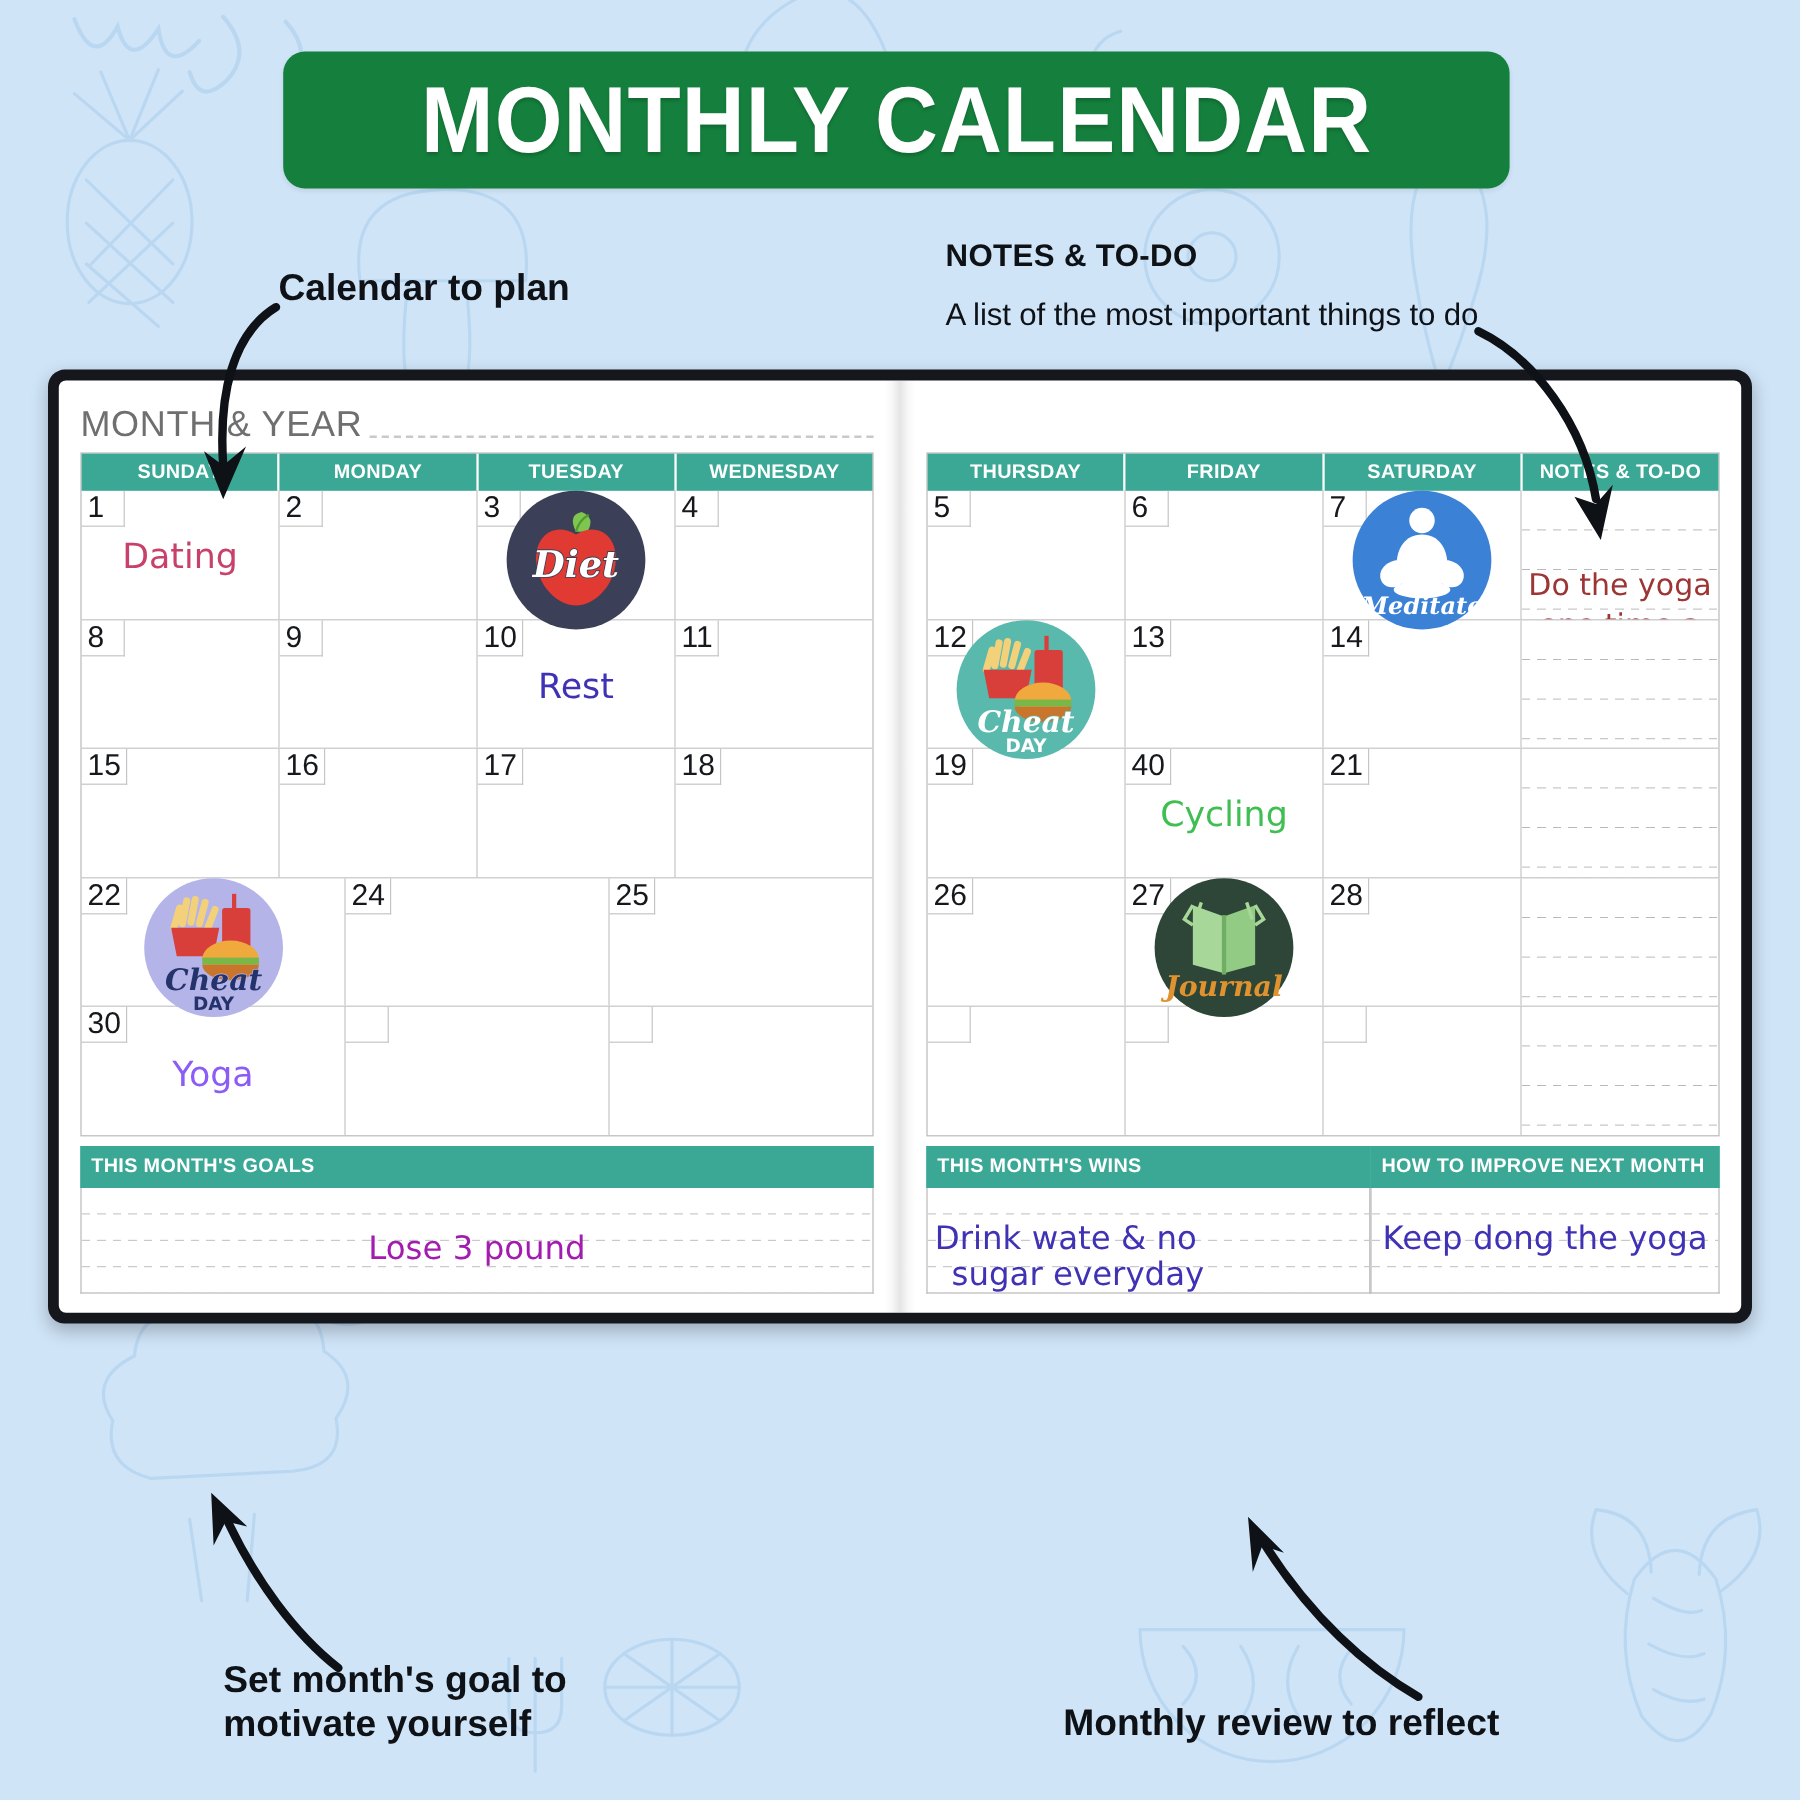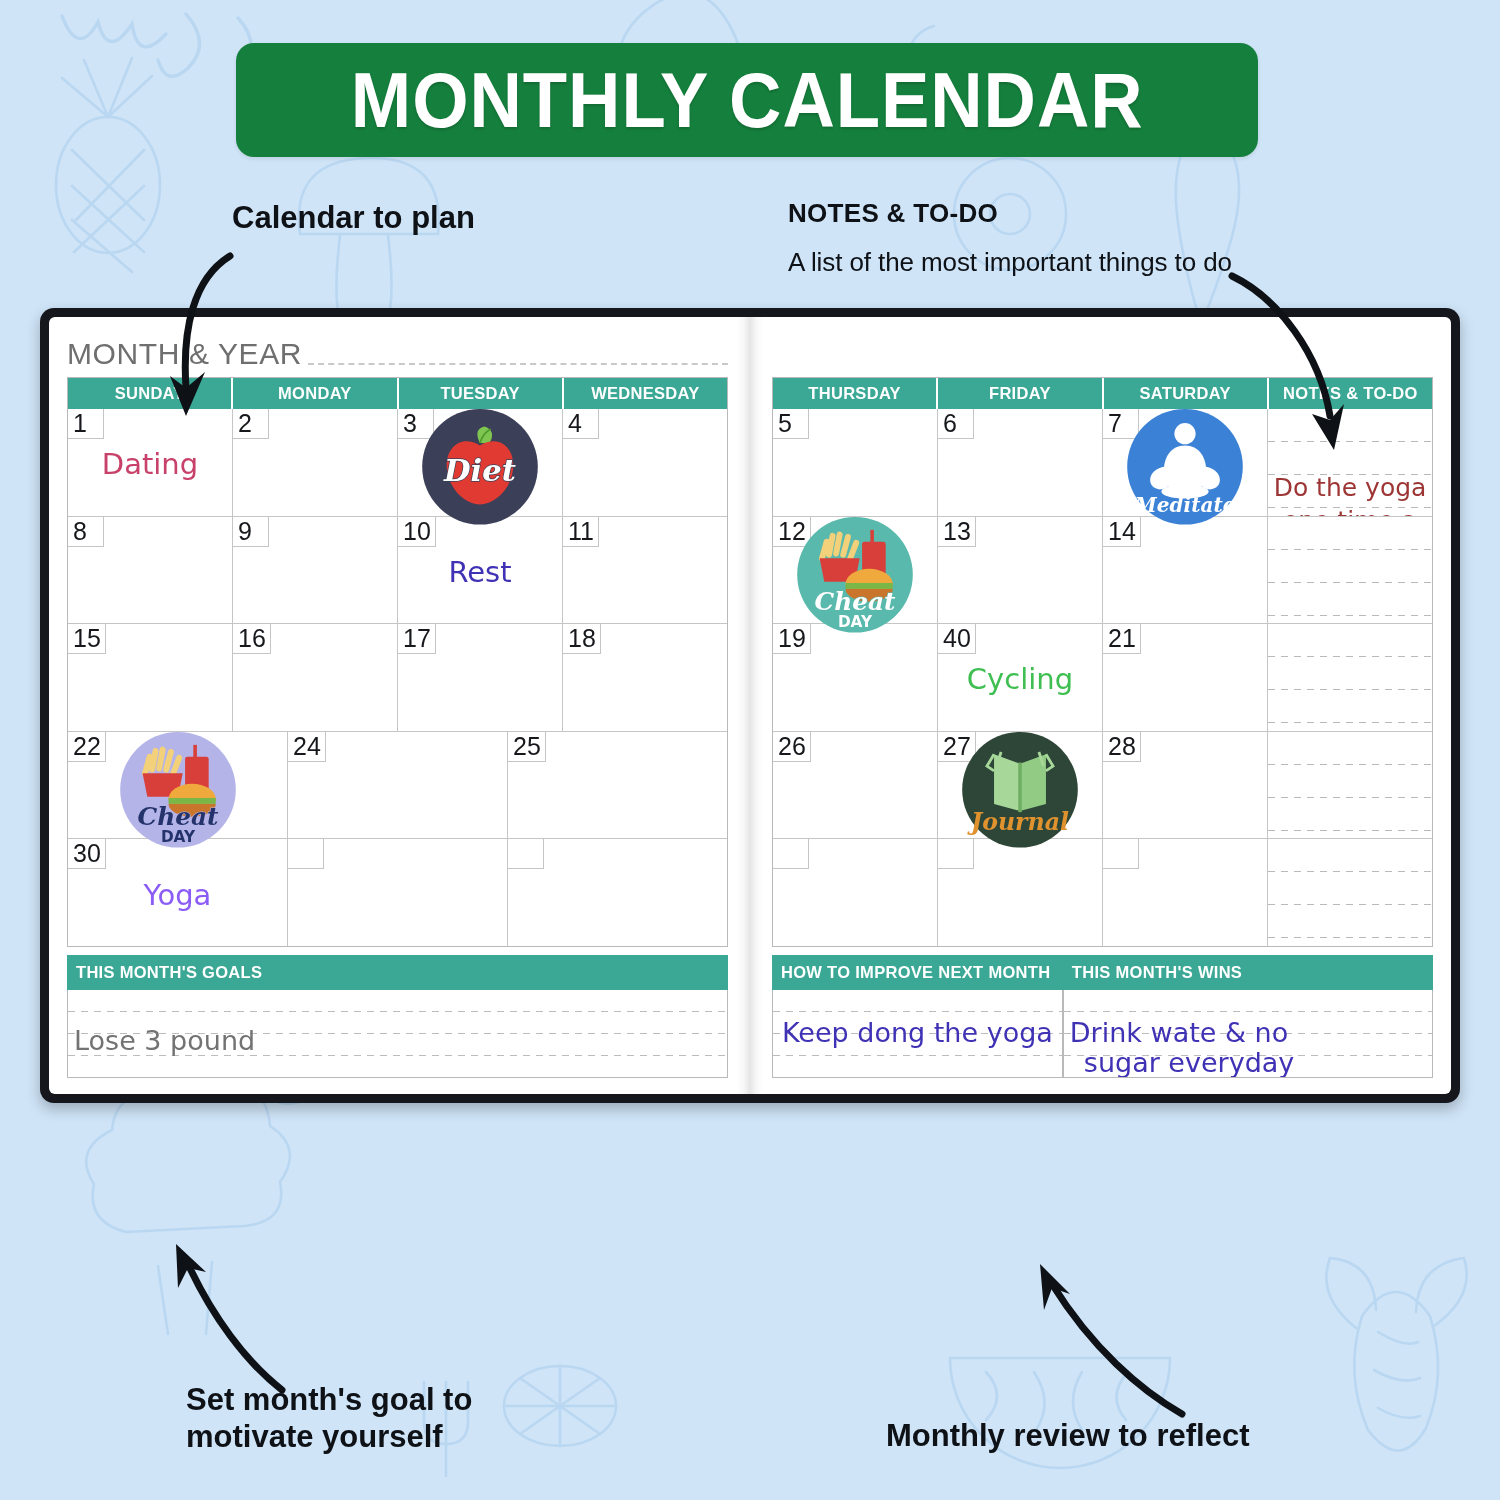--- a/index.html
+++ b/index.html
@@ -41,21 +41,21 @@
   }
 
   
   .callout {
     position: absolute;
     z-index: 6;
     color: #0e1116;
     font-weight: bold;
     line-height: 1.18;
   }
-  #callout-calendar { left: 232px; top: 200px; font-size: 31px; }
+  #callout-calendar { left: 232px; top: 222px; font-size: 31px; }
   #callout-notes { left: 788px; top: 198px; font-size: 26px; }
   #callout-notes .hl { display: block; font-size: 26px; font-weight: bold; letter-spacing: .3px;}
   #callout-notes .sub { display: block; font-size: 26px; font-weight: normal; margin-top: 18px; letter-spacing: -.1px;}
   #callout-goal { left: 186px; top: 1382px; font-size: 31px; }
   #callout-review { left: 886px; top: 1418px; font-size: 31px; }
 
   .arrow-svg { position: absolute; z-index: 6; pointer-events: none; }
 
   
   #planner {
@@ -458,21 +458,21 @@
               </div>
             </div>
           </div>
       </div>
 
       <div class="foot">
         <div class="foot-block" style="width:100%">
           <div class="foot-head">THIS MONTH'S GOALS</div>
           <div class="foot-body">
             <div class="foot-lines"></div>
-            <div class="foot-text hw" id="goals-text" style="top: 36px; text-align: left; color: #737373;">Lose 3 pound</div>
+            <div class="foot-text hw" id="goals-text" style="top: 36px; text-align: center; color: #a21caf;">Lose 3 pound</div>
           </div>
         </div>
       </div>
     </div>
 
     <div class="page right">
       <div class="spacer-head"></div>
 
       <div class="cal">
         <div class="cal-head" id="right-head">
@@ -584,35 +584,35 @@
               </div>
               <div class="dcell notes-col">
                 <div class="notes-lines"></div>
               </div>
             </div>
           </div>
       </div>
 
       <div class="foot">
         <div class="foot-row">
-          <div class="foot-block" style="width:44%">
-            <div class="foot-head">HOW TO IMPROVE NEXT MONTH</div>
-            <div class="foot-body">
-              <div class="foot-lines"></div>
-              <div class="foot-text hw" id="improve-text" style="top: 28px; text-align: center; color: rgb(64, 50, 181);">Keep dong the yoga</div>
-            </div>
-          </div>
           <div class="foot-block" style="width:56%">
             <div class="foot-head">THIS MONTH'S WINS</div>
             <div class="foot-body">
               <div class="foot-lines"></div>
               <div class="foot-text hw" id="wins-text" style="top: 28px; text-align: left; color: rgb(64, 50, 181);">
                 <span>Drink wate &amp; no</span><br>
                 <span style="margin-left:14px; display:inline-block;">sugar everyday</span>
               </div>
             </div>
           </div>
+          <div class="foot-block" style="width:44%">
+            <div class="foot-head">HOW TO IMPROVE NEXT MONTH</div>
+            <div class="foot-body">
+              <div class="foot-lines"></div>
+              <div class="foot-text hw" id="improve-text" style="top: 28px; text-align: center; color: rgb(64, 50, 181);">Keep dong the yoga</div>
+            </div>
+          </div>
         </div>
       </div>
     </div>
 
   </div>
 </div>
 
 </body></html>

